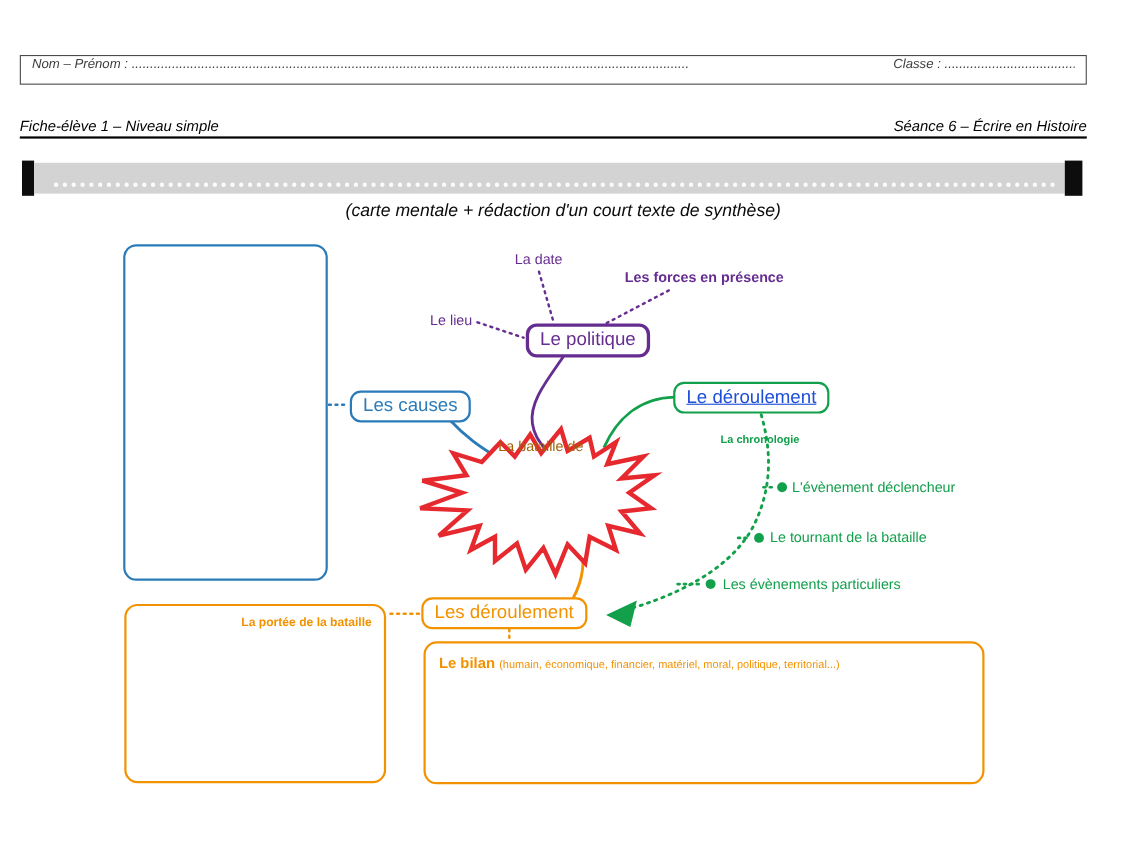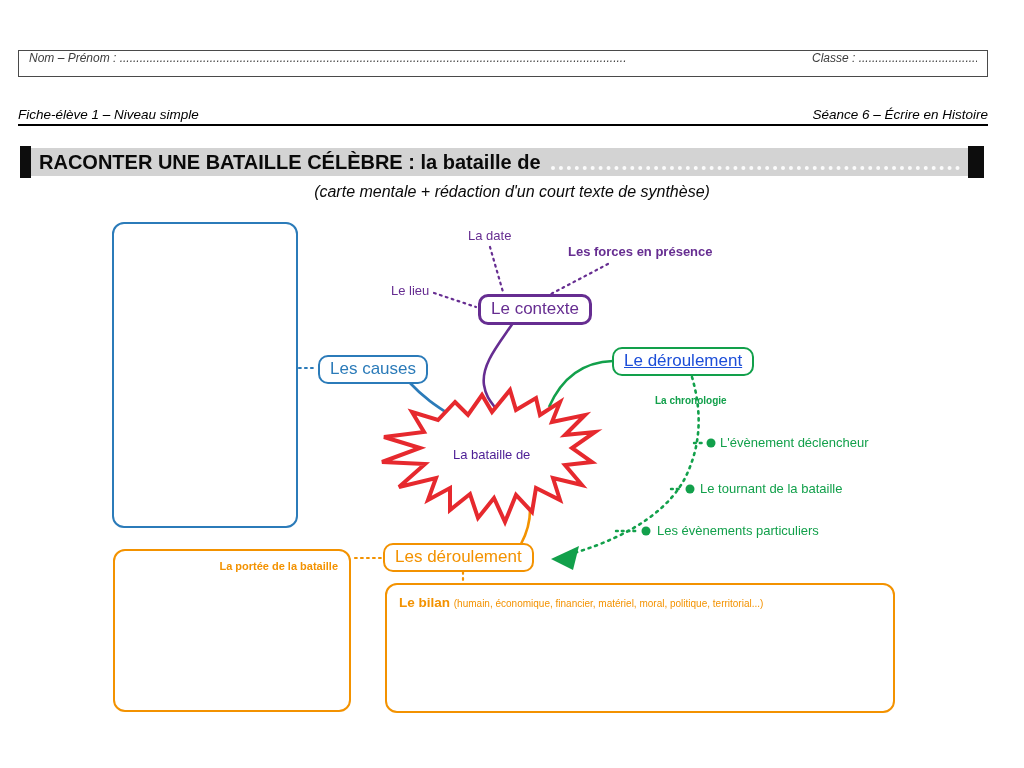--- a/index.html
+++ b/index.html
@@ -68,39 +68,38 @@
   .lbl{position:absolute;white-space:nowrap;z-index:2;line-height:1.1;}
   .purple{color:#662d91;}
   .green{color:#12a04b;}
   #lbl-date{left:468px;top:229px;font-size:13px;}
   #lbl-forces{left:568px;top:245px;font-size:13px;font-weight:bold;}
   #lbl-lieu{left:391px;top:284px;font-size:13px;}
   #lbl-chronologie{left:655px;top:395px;font-size:10px;font-weight:bold;}
   #lbl-evt1{left:720px;top:436px;font-size:13px;}
   #lbl-evt2{left:700px;top:482px;font-size:13px;}
   #lbl-evt3{left:657px;top:524px;font-size:13px;}
-  #lbl-bataille{left:453px;top:448px;font-size:13px;color:#4c1d95;z-index:2;}
+  #lbl-bataille{left:453px;top:399px;font-size:13px;color:#a16207;z-index:2;}
 </style>
 </head>
 <body>
 
 <div class="abs" id="hdr-box">
   <div class="dotfill" id="hdr-name"><span>Nom – Prénom : </span><span>........................................................................................................................................................</span></div>
   <div class="dotfill" id="hdr-class"><span>Classe : </span><span>........................................</span></div>
 </div>
 
 <div class="abs" id="subhdr">
   <span>Fiche-élève 1 – Niveau simple</span>
   <span>Séance 6 – Écrire en Histoire</span>
 </div>
 
 <div class="abs" id="titlebar">
   <div class="endbar" id="titlebar-left"></div>
   <div id="titlebar-mid">
-    <span id="title-text">RACONTER UNE BATAILLE CÉLÈBRE : la bataille de</span>
     <span id="title-leader"></span>
   </div>
   <div class="endbar" id="titlebar-right"></div>
 </div>
 
 <div class="abs" id="subtitle">(carte mentale + rédaction d'un court texte de synthèse)</div>
 
 <svg class="abs" id="mindmap-svg" viewBox="0 0 1024 768" xmlns="http://www.w3.org/2000/svg">
 
   <path d="M513,323 C498,345 481,365 484,385 C486,398 492,403 497,410" fill="none" stroke="#662d91" stroke-width="2.6"></path>
@@ -131,21 +130,21 @@
 
 <div class="abs" id="box-notes"></div>
 <div class="abs" id="box-portee">
   <span>La portée de la bataille</span>
 </div>
 <div class="abs" id="box-bilan">
   <span id="bilan-title">Le bilan</span>
   <span id="bilan-detail">(humain, économique, financier, matériel, moral, politique, territorial...)</span>
 </div>
 
-<div class="node" id="node-contexte">Le contexte</div>
+<div class="node" id="node-contexte">Le politique</div>
 <div class="node" id="node-causes">Les causes</div>
 <div class="node" id="node-deroulement">Le déroulement</div>
 <div class="node" id="node-consequences">Les déroulement</div>
 
 <div class="lbl purple" id="lbl-date">La date</div>
 <div class="lbl purple" id="lbl-forces">Les forces en présence</div>
 <div class="lbl purple" id="lbl-lieu">Le lieu</div>
 <div class="lbl green" id="lbl-chronologie">La chronologie</div>
 <div class="lbl green" id="lbl-evt1">L'évènement déclencheur</div>
 <div class="lbl green" id="lbl-evt2">Le tournant de la bataille</div>

